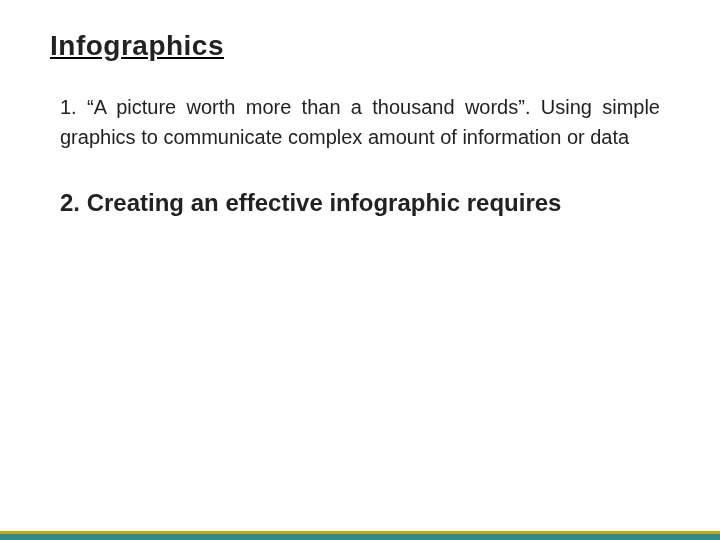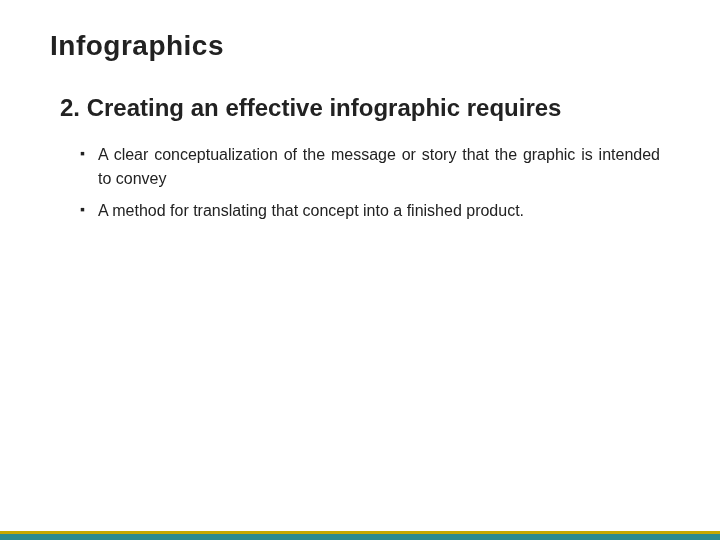--- a/index.html
+++ b/index.html
@@ -22,20 +22,21 @@
       height: 540px;
       background: #ffffff;
       position: relative;
       padding: 30px 50px 40px 50px;
     }
 
     .header {
       display: flex;
       justify-content: space-between;
       margin-bottom: 30px;
+      text-decoration: underline;
     }
 
     .title {
       font-size: 28px;
       font-weight: bold;
       color: #222222;
       letter-spacing: 0.5px;
     }
 
     .logo {
@@ -63,21 +64,21 @@
       text-align: justify;
     }
 
     .point-2 {
       margin-bottom: 20px;
     }
 
     .point-2-heading {
       font-size: 24px;
       color: #222222;
-      margin-bottom: 20px;
+      margin-bottom: 12px;
       line-height: 1.3;
     }
 
     .bullet-list {
       padding-left: 20px;
     }
 
     .bullet-item {
       font-size: 16px;
       color: #222222;
@@ -119,27 +120,26 @@
 <body>
 
 <div class="slide">
 
   <div class="header">
     <h1 class="title">Infographics</h1>
   </div>
 
   <div class="content">
 
+    <div class="point-1">
+      <p class="point-1-text">1.  “A picture  worth  more  than  a  thousand words”.  Using  simple  graphics  to  communicate complex amount of information or data</p>
+    </div>
 
     <div class="point-2">
       <h2 class="point-2-heading">2. Creating an effective infographic requires</h2>
-      <div class="bullet-list">
-        <div class="bullet-item">A  clear  conceptualization  of  the  message  or  story that the graphic is intended to convey</div>
-        <div class="bullet-item">A  method  for  translating  that  concept  into  a finished product.</div>
-      </div>
     </div>
 
   </div>
 
   <div class="bottom-bar-accent"></div>
   <div class="bottom-bar"></div>
 
 </div>
 
 </body></html>

